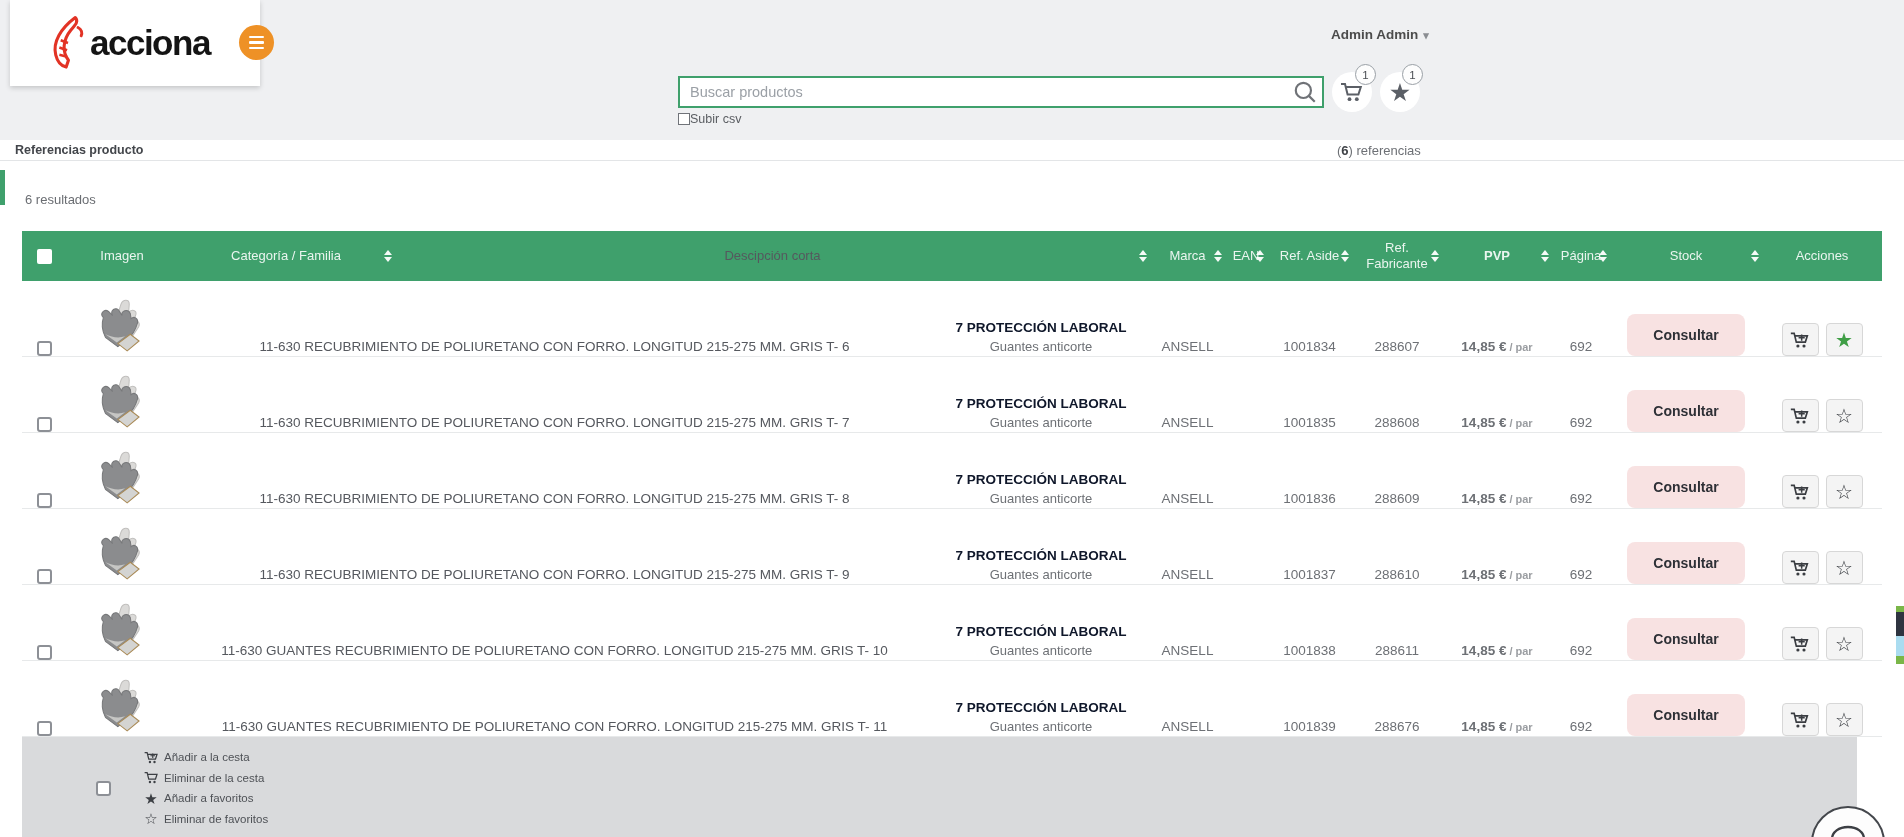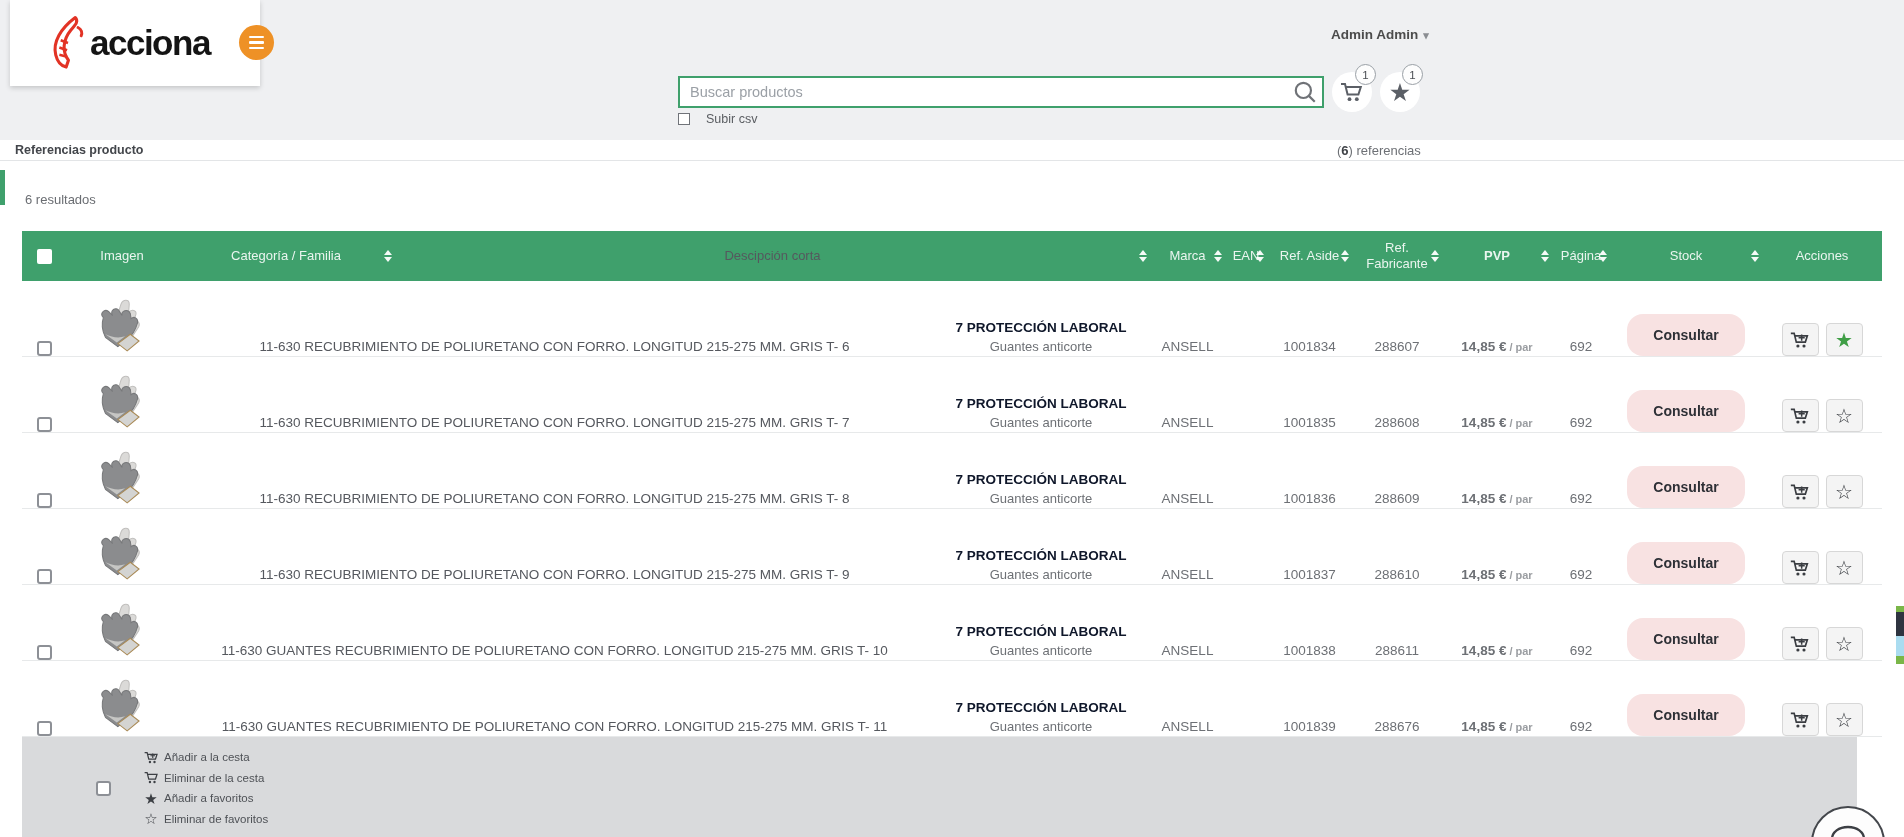--- a/index.html
+++ b/index.html
@@ -19,21 +19,21 @@
 
   
   .search-wrap { position:absolute; left:678px; top:76px; width:646px; height:32px; background:#fff;
     border:2px solid var(--green); display:flex; align-items:center; }
   .search-input { flex:1; border:none; outline:none; font-size:14.5px; color:#3c3f44; padding:0 10px;
     font-family:"Liberation Sans",sans-serif; background:transparent; }
   .search-input::placeholder { color:#9ba0a6; }
   .search-icon { width:30px; height:26px; flex:0 0 30px; color:#6f7277; }
   .csv-row { position:absolute; left:678px; top:112px; display:flex; align-items:center; }
   .csv-row input { appearance:none; width:12px; height:12px; border:1px solid #707379; background:#fff; }
-  .csv-row label { font-size:12.5px; color:#5a5d62;padding-left:16px; }
+  .csv-row label { font-size:12.5px; color:#5a5d62; }
 
   
   .chip { position:absolute; width:40px; height:40px; border-radius:50%; background:#fff; top:72px;
     display:flex; align-items:center; justify-content:center; cursor:pointer; }
   .chip.cart { left:1332px; color:#5b5f66; }
   .chip.fav  { left:1380px; color:#5b5f66; font-size:25px; line-height:1; }
   .chip svg { width:24px; height:24px; }
   .badge { position:absolute; width:21px; height:21px; border-radius:50%; background:#fdfdfd;
     border:1px solid #9aa0a6; color:#4c4f54; font-size:11.5px; display:flex; align-items:center;
     justify-content:center; top:64px; }
@@ -70,21 +70,21 @@
   .c-cat { width:218px; flex-direction:column; } .c-marca { width:75px; } .c-ean { width:42px; }
   .c-refa { width:85px; } .c-reff { width:90px; } .c-pvp { width:110px;font-weight:bold; } .c-pag { width:58px; }
   .c-stock { width:152px; } .c-acc { width:120px; gap:7px; }
   .cb { appearance:none; width:15px; height:15px; border:2px solid #8d9096; border-radius:3px;
     background:#fff; cursor:pointer; }
   .cb.header-cb { border:none; width:15px; height:15px; background:#fff; border-radius:2px; }
   .c-desc span { color:#55585e; }
   .cat-line1 { font-weight:bold; color:#0f172a; font-size:13.5px; }
   .cat-line2 { color:#6d7075; font-size:13px; margin-top:3px; }
   .unit { font-size:11px; color:#9a9da1; margin-left:3px; }
-  .consultar { background:var(--pink); color:#2e3036; border:none; border-radius:16px; font-weight:bold;
+  .consultar { background:var(--pink); color:#2e3036; border:none; border-radius:8px; font-weight:bold;
     font-size:14px; padding:13px 26px; cursor:pointer; font-family:"Liberation Sans",sans-serif; }
   .act { width:37px; height:33px; background:#f4f4f4; border:1px solid #d7d7d7; border-radius:4px;
     display:flex; align-items:center; justify-content:center; cursor:pointer; color:#3a3d42; }
   .act svg { width:20px; height:20px; }
   .act .star { font-size:20px; line-height:1; color:#3a3d42; }
   .act .star.fav { color:var(--star-green); }
   .glove { width:78px; height:58px; }
 
   
   .legend-bar { position:absolute; left:22px; top:737px; width:1835px; height:100px; background:var(--legend-bar); }

